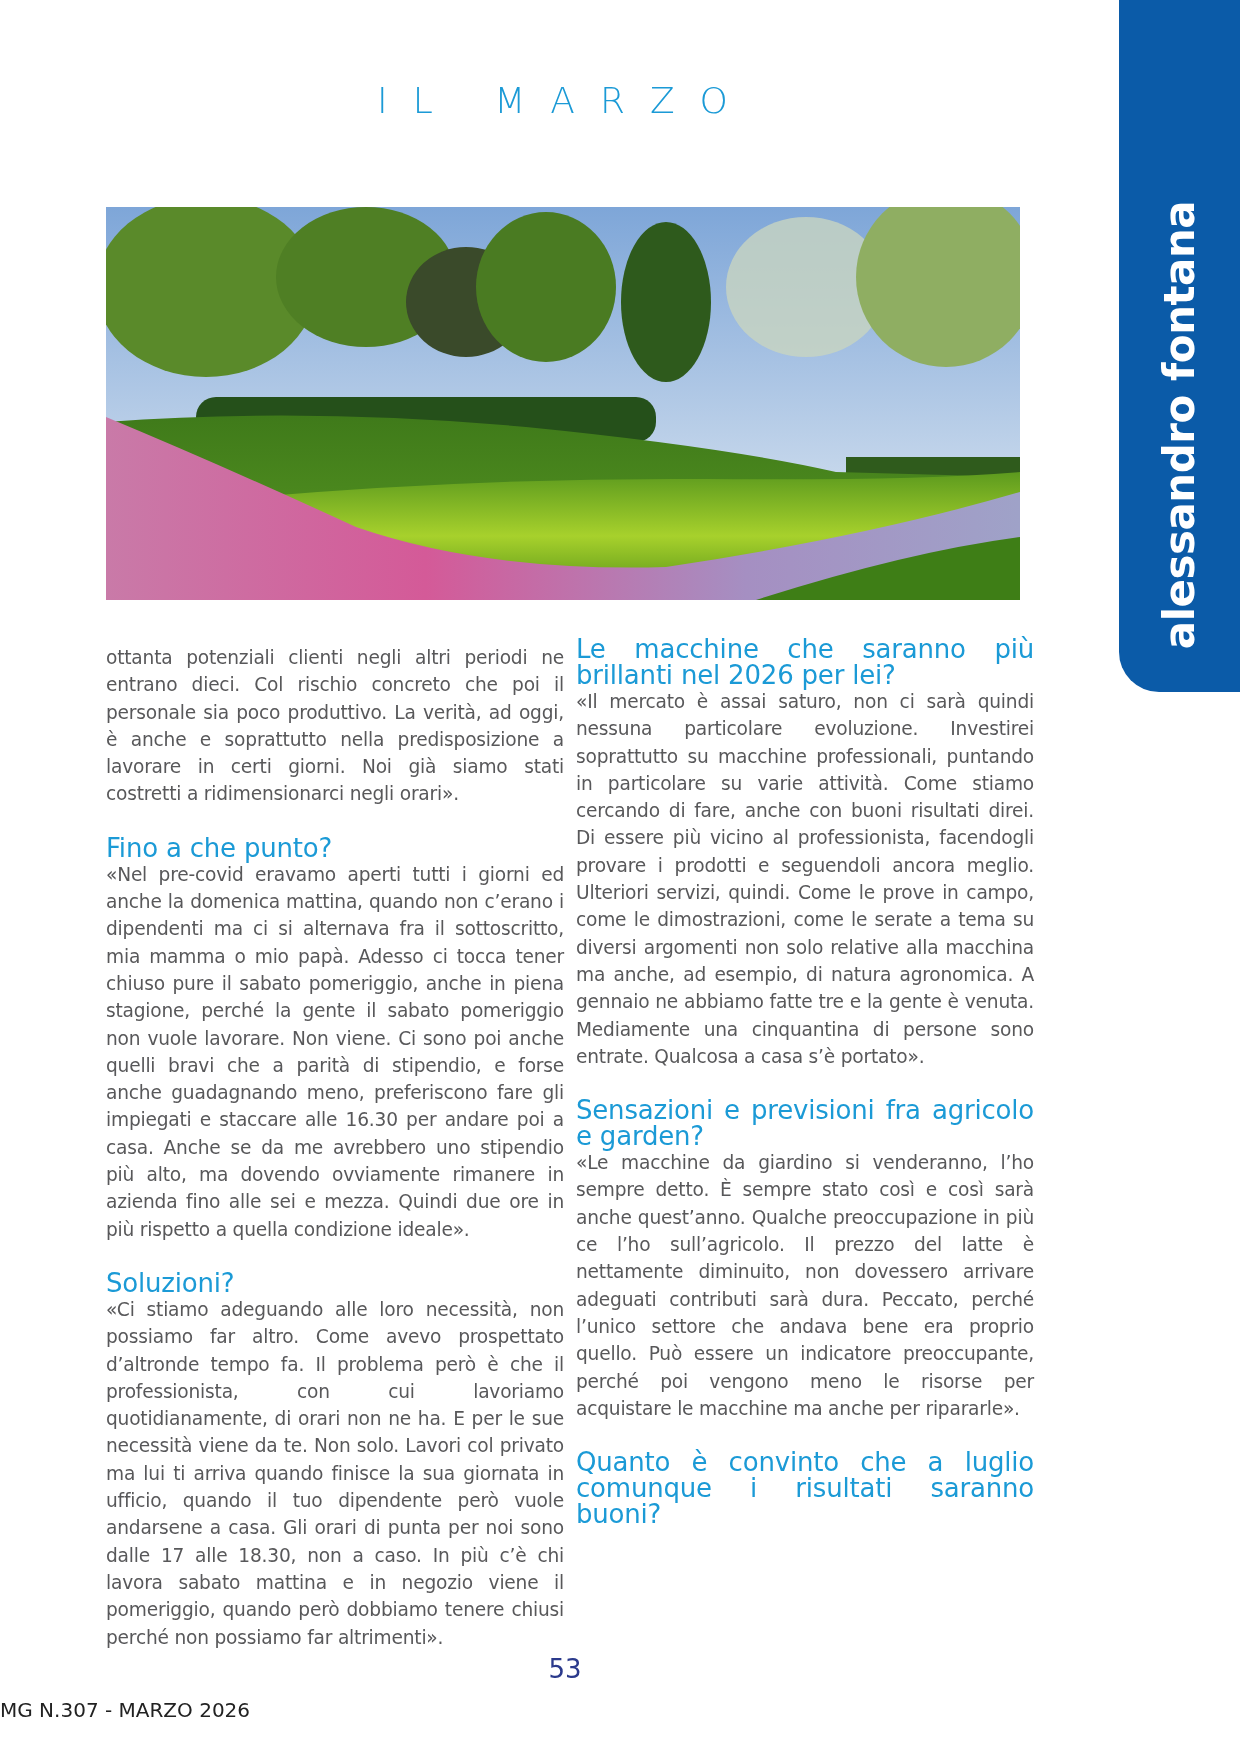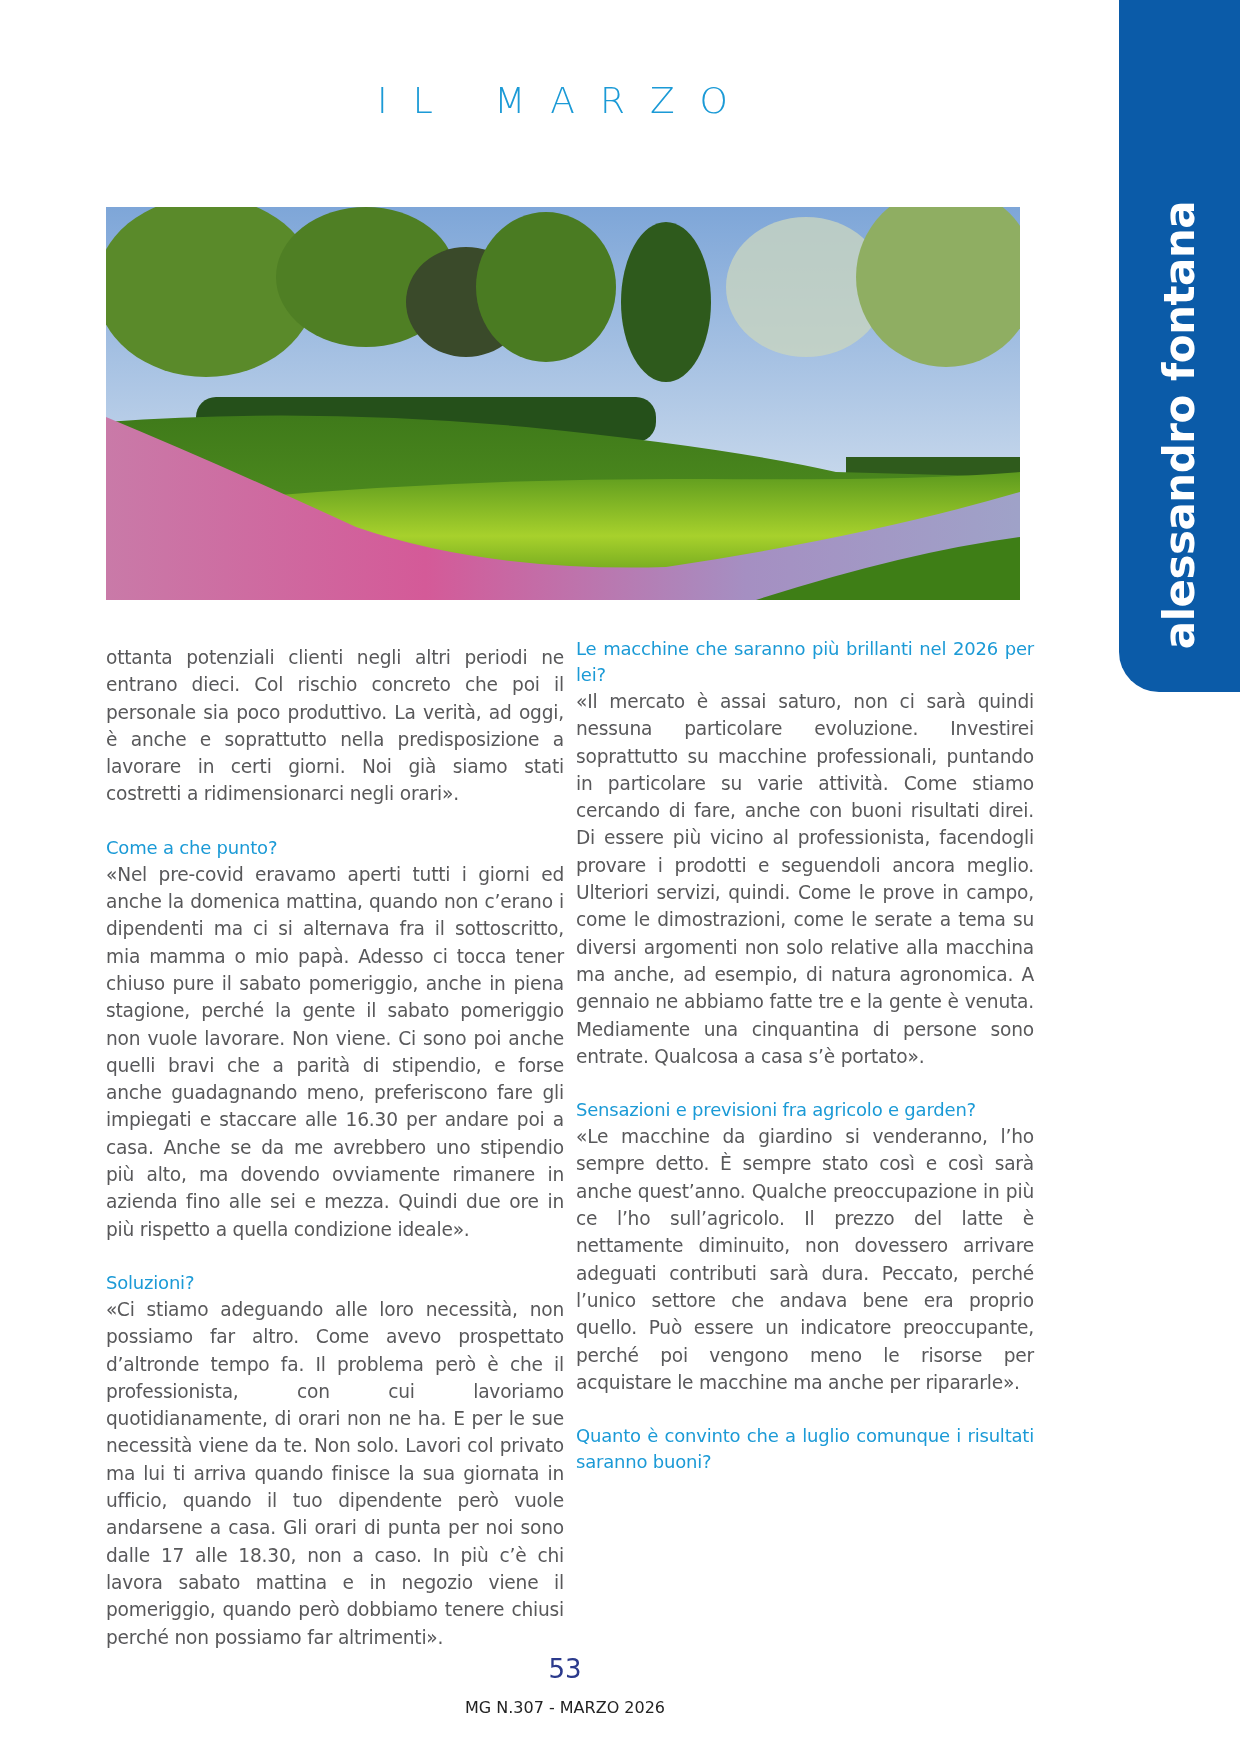--- a/index.html
+++ b/index.html
@@ -15,26 +15,26 @@
          transform:translate(-50%,-50%) rotate(-90deg); white-space:nowrap;
          color:#fff; font-weight:bold; font-size:42px; letter-spacing:-0.5px;
          font-family:"DejaVu Sans", sans-serif; }
   .hero { position:absolute; left:106px; top:207px; width:914px; height:393px; overflow:hidden; }
   .hero svg { display:block; width:100%; height:100%; }
   .col { position:absolute; top:636px; width:458px; font-size:18.6px; line-height:27.3px;
          text-align:justify; hyphens:manual; letter-spacing:-0.2px; }
   .col.left { left:106px;margin-top:8px; }
   .col.right { left:576px; }
   .col p { margin:0; }
-  .col h3 { margin:0; color:#1b9ad6; font-weight:normal; font-size:18px; line-height:26px; }
+  .col h3 { margin:0; color:#1b9ad6; font-weight:normal; font-size:26px; line-height:26px; }
   .gap { height:27px; }
   .footer-page { position:absolute; top:1654px; left:0; width:1130px; text-align:center;
          color:#2b3a8c; font-weight:normal; font-size:26px; }
-  .footer-issue { position:absolute; top:1698px; left:0; width:1130px; text-align:center;
-         color:#222; font-size:16px; }
+  .footer-issue { position:absolute; top:1698px; left:0; width:1130px; 
+         color:#222; font-size:20px; }
 </style>
 </head>
 <body>
 
 <div class="section-title">IL MARZO</div>
 
 <div class="side-tab">
   <div class="author">
       <span>alessandro fontana</span>
     </div>
@@ -76,21 +76,21 @@
     <path d="M0 215 Q200 200 420 220 Q620 240 730 265 L914 270 L914 393 L0 393 Z" fill="url(#bank)"></path>
     <path d="M0 305 Q300 270 600 272 Q800 274 914 265 L914 393 L0 393 Z" fill="url(#lawn)"></path>
     <path d="M0 210 Q120 260 250 320 Q380 365 560 360 Q760 330 914 285 L914 393 L0 393 Z" fill="url(#flowers)"></path>
     <path d="M650 393 Q800 345 914 330 L914 393 Z" fill="#3e7e16"></path>
   </svg>
 </div>
 
 <div class="col left">
   <p>ottanta potenziali clienti negli altri periodi ne entrano dieci. Col rischio concreto che poi il personale sia poco produttivo. La verità, ad oggi, è anche e soprattutto nella predisposizione a lavorare in certi giorni. Noi già siamo stati costretti a ridimensionarci negli orari».</p>
   <div class="gap"></div>
-  <h3>Come a che punto?</h3>
+  <h3>Fino a che punto?</h3>
   <p>«Nel pre-covid eravamo aperti tutti i giorni ed anche la domenica mattina, quando non c’erano i dipendenti ma ci si alternava fra il sottoscritto, mia mamma o mio papà. Adesso ci tocca tener chiuso pure il sabato pomeriggio, anche in piena stagione, perché la gente il sabato pomeriggio non vuole lavorare. Non viene. Ci sono poi anche quelli bravi che a parità di stipendio, e forse anche guadagnando meno, preferiscono fare gli impiegati e staccare alle 16.30 per andare poi a casa. Anche se da me avrebbero uno stipendio più alto, ma dovendo ovviamente rimanere in azienda fino alle sei e mezza. Quindi due ore in più rispetto a quella condizione ideale».</p>
   <div class="gap"></div>
   <h3>Soluzioni?</h3>
   <p>«Ci stiamo adeguando alle loro necessità, non possiamo far altro. Come avevo prospettato d’altronde tempo fa. Il problema però è che il professionista, con cui lavoriamo quotidianamente, di orari non ne ha. E per le sue necessità viene da te. Non solo. Lavori col privato ma lui ti arriva quando finisce la sua giornata in ufficio, quando il tuo dipendente però vuole andarsene a casa. Gli orari di punta per noi sono dalle 17 alle 18.30, non a caso. In più c’è chi lavora sabato mattina e in negozio viene il pomeriggio, quando però dobbiamo tenere chiusi perché non possiamo far altrimenti».</p>
 </div>
 
 <div class="col right">
   <h3>Le macchine che saranno più brillanti nel 2026 per lei?</h3>
   <p>«Il mercato è assai saturo, non ci sarà quindi nessuna particolare evoluzione. Investirei soprattutto su macchine professionali, puntando in particolare su varie attività. Come stiamo cercando di fare, anche con buoni risultati direi. Di essere più vicino al professionista, facendogli provare i prodotti e seguendoli ancora meglio. Ulteriori servizi, quindi. Come le prove in campo, come le dimostrazioni, come le serate a tema su diversi argomenti non solo relative alla macchina ma anche, ad esempio, di natura agronomica. A gennaio ne abbiamo fatte tre e la gente è venuta. Mediamente una cinquantina di persone sono entrate. Qualcosa a casa s’è portato».</p>
   <div class="gap"></div>

